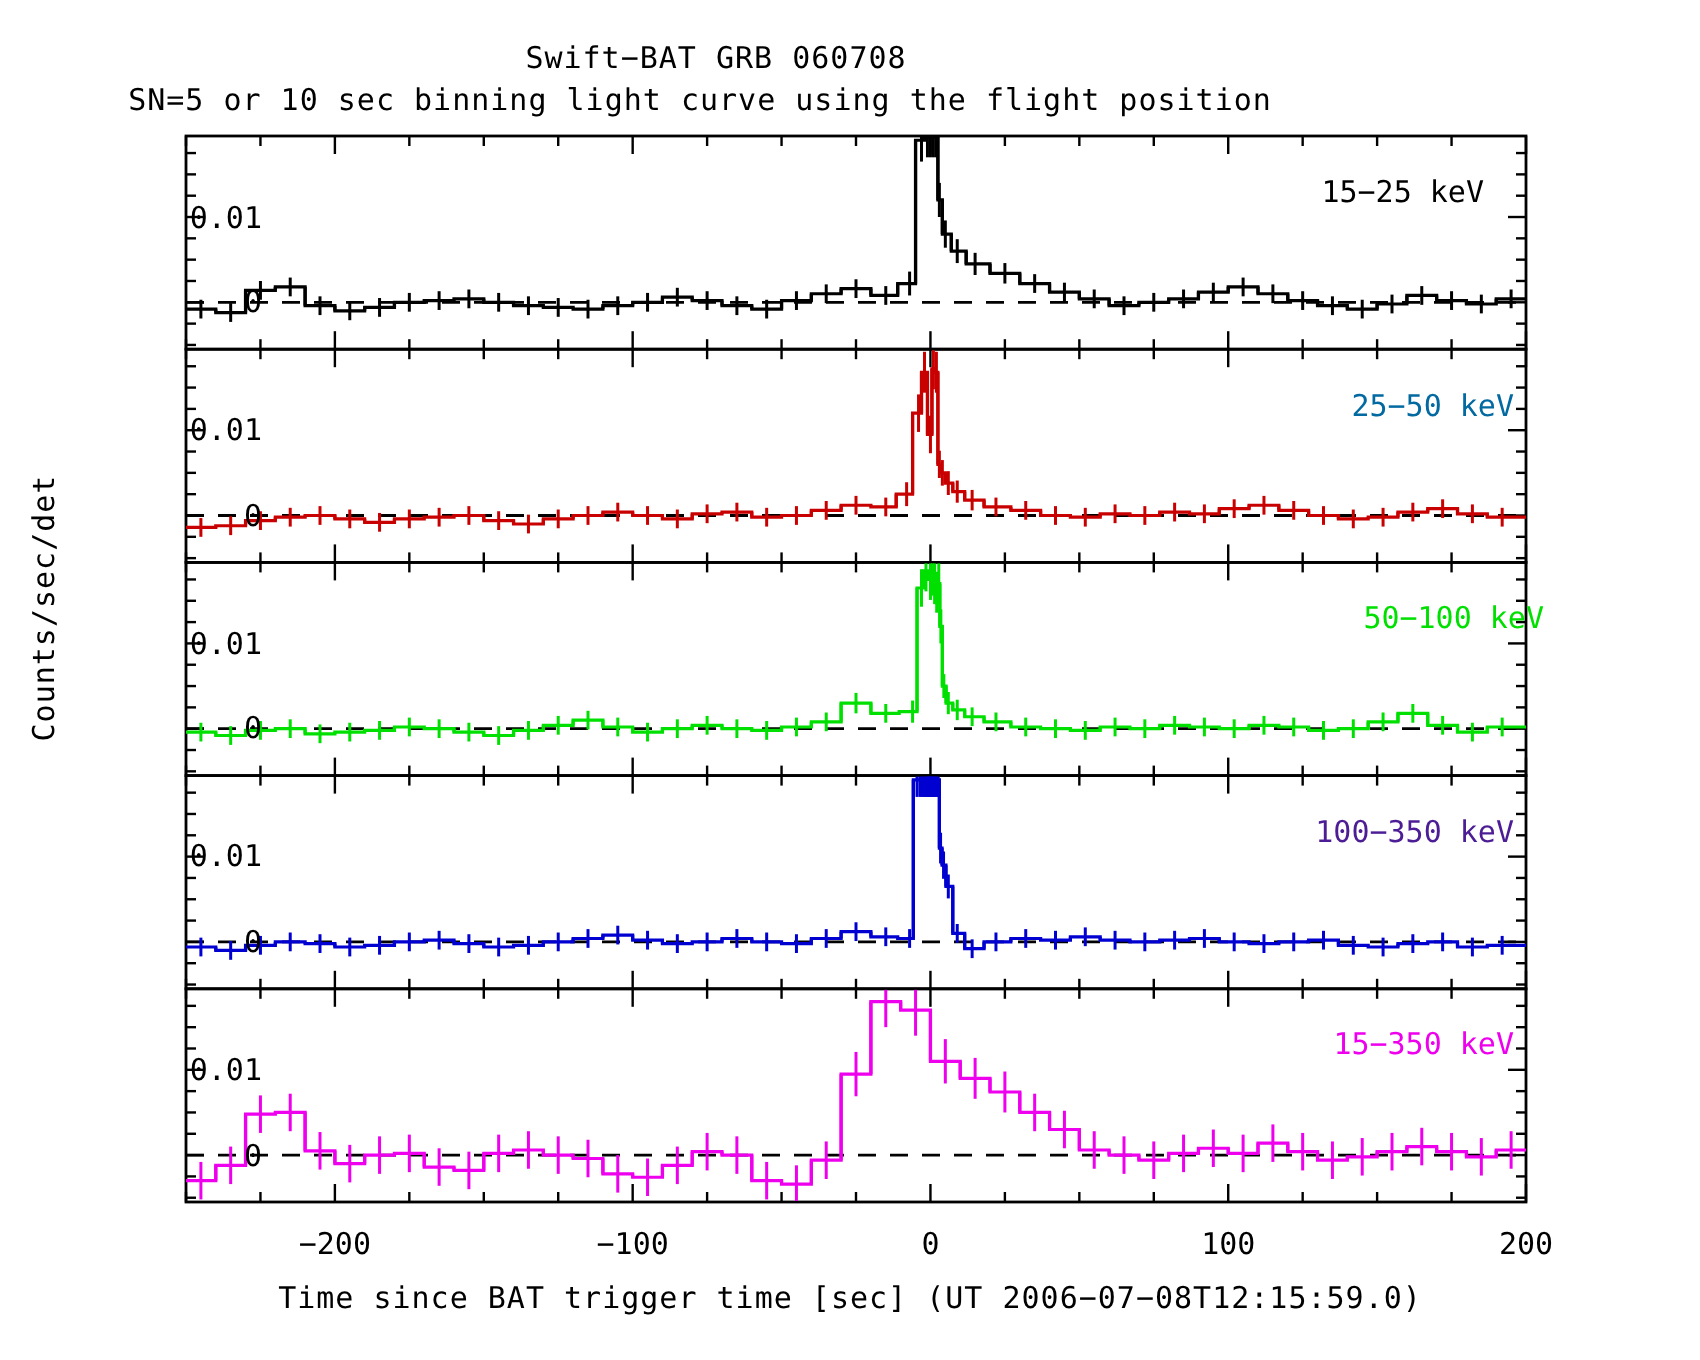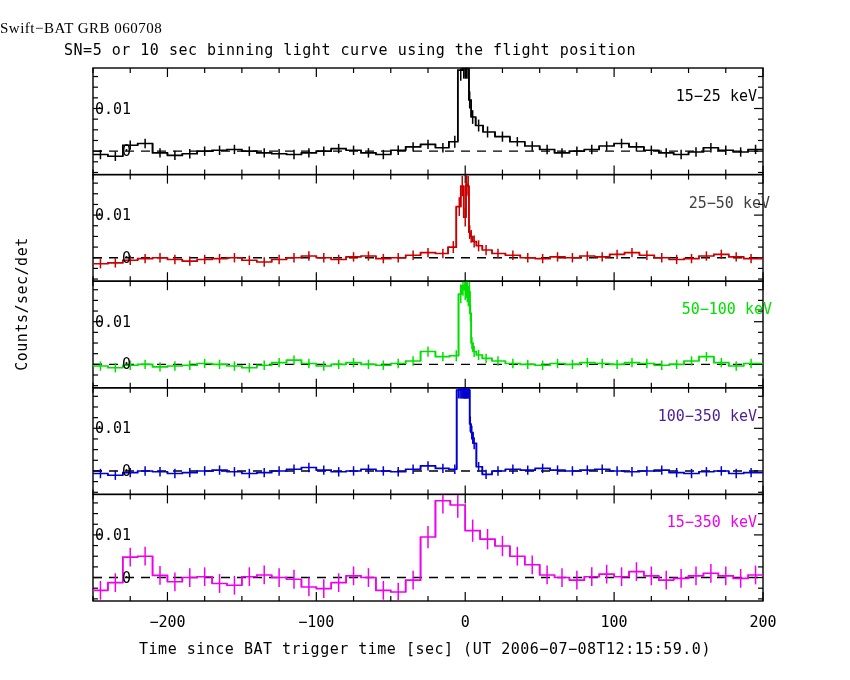--- a/index.html
+++ b/index.html
@@ -3,21 +3,21 @@
 <meta charset="utf-8">
 <style>
   html,body{margin:0;padding:0;}
   body{
     width:850px;height:680px;background:#ffffff;
     font-family:"DejaVu Sans Mono","Liberation Mono",monospace;
     overflow:hidden;position:relative;
   }
   #fig{position:absolute;left:0;top:0;width:850px;height:680px;}
   .txt{position:absolute;white-space:pre;color:#000;}
-  #title{left:0;top:20px;width:716px;text-align:left;font-size:15px;letter-spacing:0.5px;font-family:Liberation Serif, serif;}
+  #title{left:0;top:20px;width:716px;text-align:center;font-size:15px;letter-spacing:0.5px;}
   #subtitle{left:0;top:41px;width:700px;text-align:center;font-size:15px;letter-spacing:0.5px;}
   #xlabel{left:0;top:640px;width:850px;text-align:center;font-size:15px;letter-spacing:0.5px;}
   #ylabel{
     position:absolute;left:-88px;top:295px;width:220px;text-align:center;
     font-size:15px;letter-spacing:0.5px;color:#000;white-space:pre;
     transform:rotate(-90deg);transform-origin:center center;
   }
   .xtick-lab{position:absolute;font-size:15px;color:#000;text-align:center;white-space:pre;top:613px;}
   .ytick-lab{position:absolute;font-size:15px;color:#000;text-align:right;white-space:pre;padding-left:47px;}
   .panel-lab{position:absolute;font-size:15px;white-space:pre;text-align:right;}
@@ -875,24 +875,24 @@
         <line x1="718.3333333333334" y1="573.284" x2="718.3333333333334" y2="575.8424" stroke="#ee00ee" stroke-width="1.6"></line>
         <line x1="725.7777777777777" y1="566.4616" x2="725.7777777777777" y2="585.2232" stroke="#ee00ee" stroke-width="1.5"></line>
         <line x1="733.2222222222223" y1="575.8424" x2="733.2222222222223" y2="578.4008" stroke="#ee00ee" stroke-width="1.6"></line>
         <line x1="740.6666666666666" y1="569.02" x2="740.6666666666666" y2="587.7816" stroke="#ee00ee" stroke-width="1.5"></line>
         <line x1="748.1111111111111" y1="578.4008" x2="748.1111111111111" y2="574.9896" stroke="#ee00ee" stroke-width="1.6"></line>
         <line x1="755.5555555555555" y1="565.6088" x2="755.5555555555555" y2="584.3704" stroke="#ee00ee" stroke-width="1.5"></line>
       </g>
     </svg>
 
   <div id="labels-layer">
-      <div class="panel-lab" style="color: rgb(0, 0, 0); right: 93px; top: 87px;">15−25 keV</div>
+      <div class="panel-lab" style="color: rgb(0, 0, 0); right: 108px; top: 87px;">15−25 keV</div>
       <div class="ytick-lab" style="left: 0px; width: 84px; top: 142.148px;">0</div>
       <div class="ytick-lab" style="left: 0px; width: 84px; top: 99.508px;">0.01</div>
-      <div class="panel-lab" style="color: #404040; right: 80px; top: 193.6px;">25−50 keV</div>
+      <div class="panel-lab" style="color: #0369a1; right: 93px; top: 193.6px;">25−50 keV</div>
       <div class="ytick-lab" style="left: 0px; width: 84px; top: 248.748px;">0</div>
       <div class="ytick-lab" style="left: 0px; width: 84px; top: 206.108px;">0.01</div>
       <div class="panel-lab" style="color: rgb(0, 224, 0); right: 78px; top: 300.2px;">50−100 keV</div>
       <div class="ytick-lab" style="left: 0px; width: 84px; top: 355.348px;">0</div>
       <div class="ytick-lab" style="left: 0px; width: 84px; top: 312.708px;">0.01</div>
       <div class="panel-lab" style="color: #4c1d95; right: 93px; top: 406.8px;">100−350 keV</div>
       <div class="ytick-lab" style="left: 0px; width: 84px; top: 461.948px;">0</div>
       <div class="ytick-lab" style="left: 0px; width: 84px; top: 419.308px;">0.01</div>
       <div class="panel-lab" style="color: rgb(238, 0, 238); right: 93px; top: 513.4px;">15−350 keV</div>
       <div class="ytick-lab" style="left: 0px; width: 84px; top: 568.548px;">0</div>

